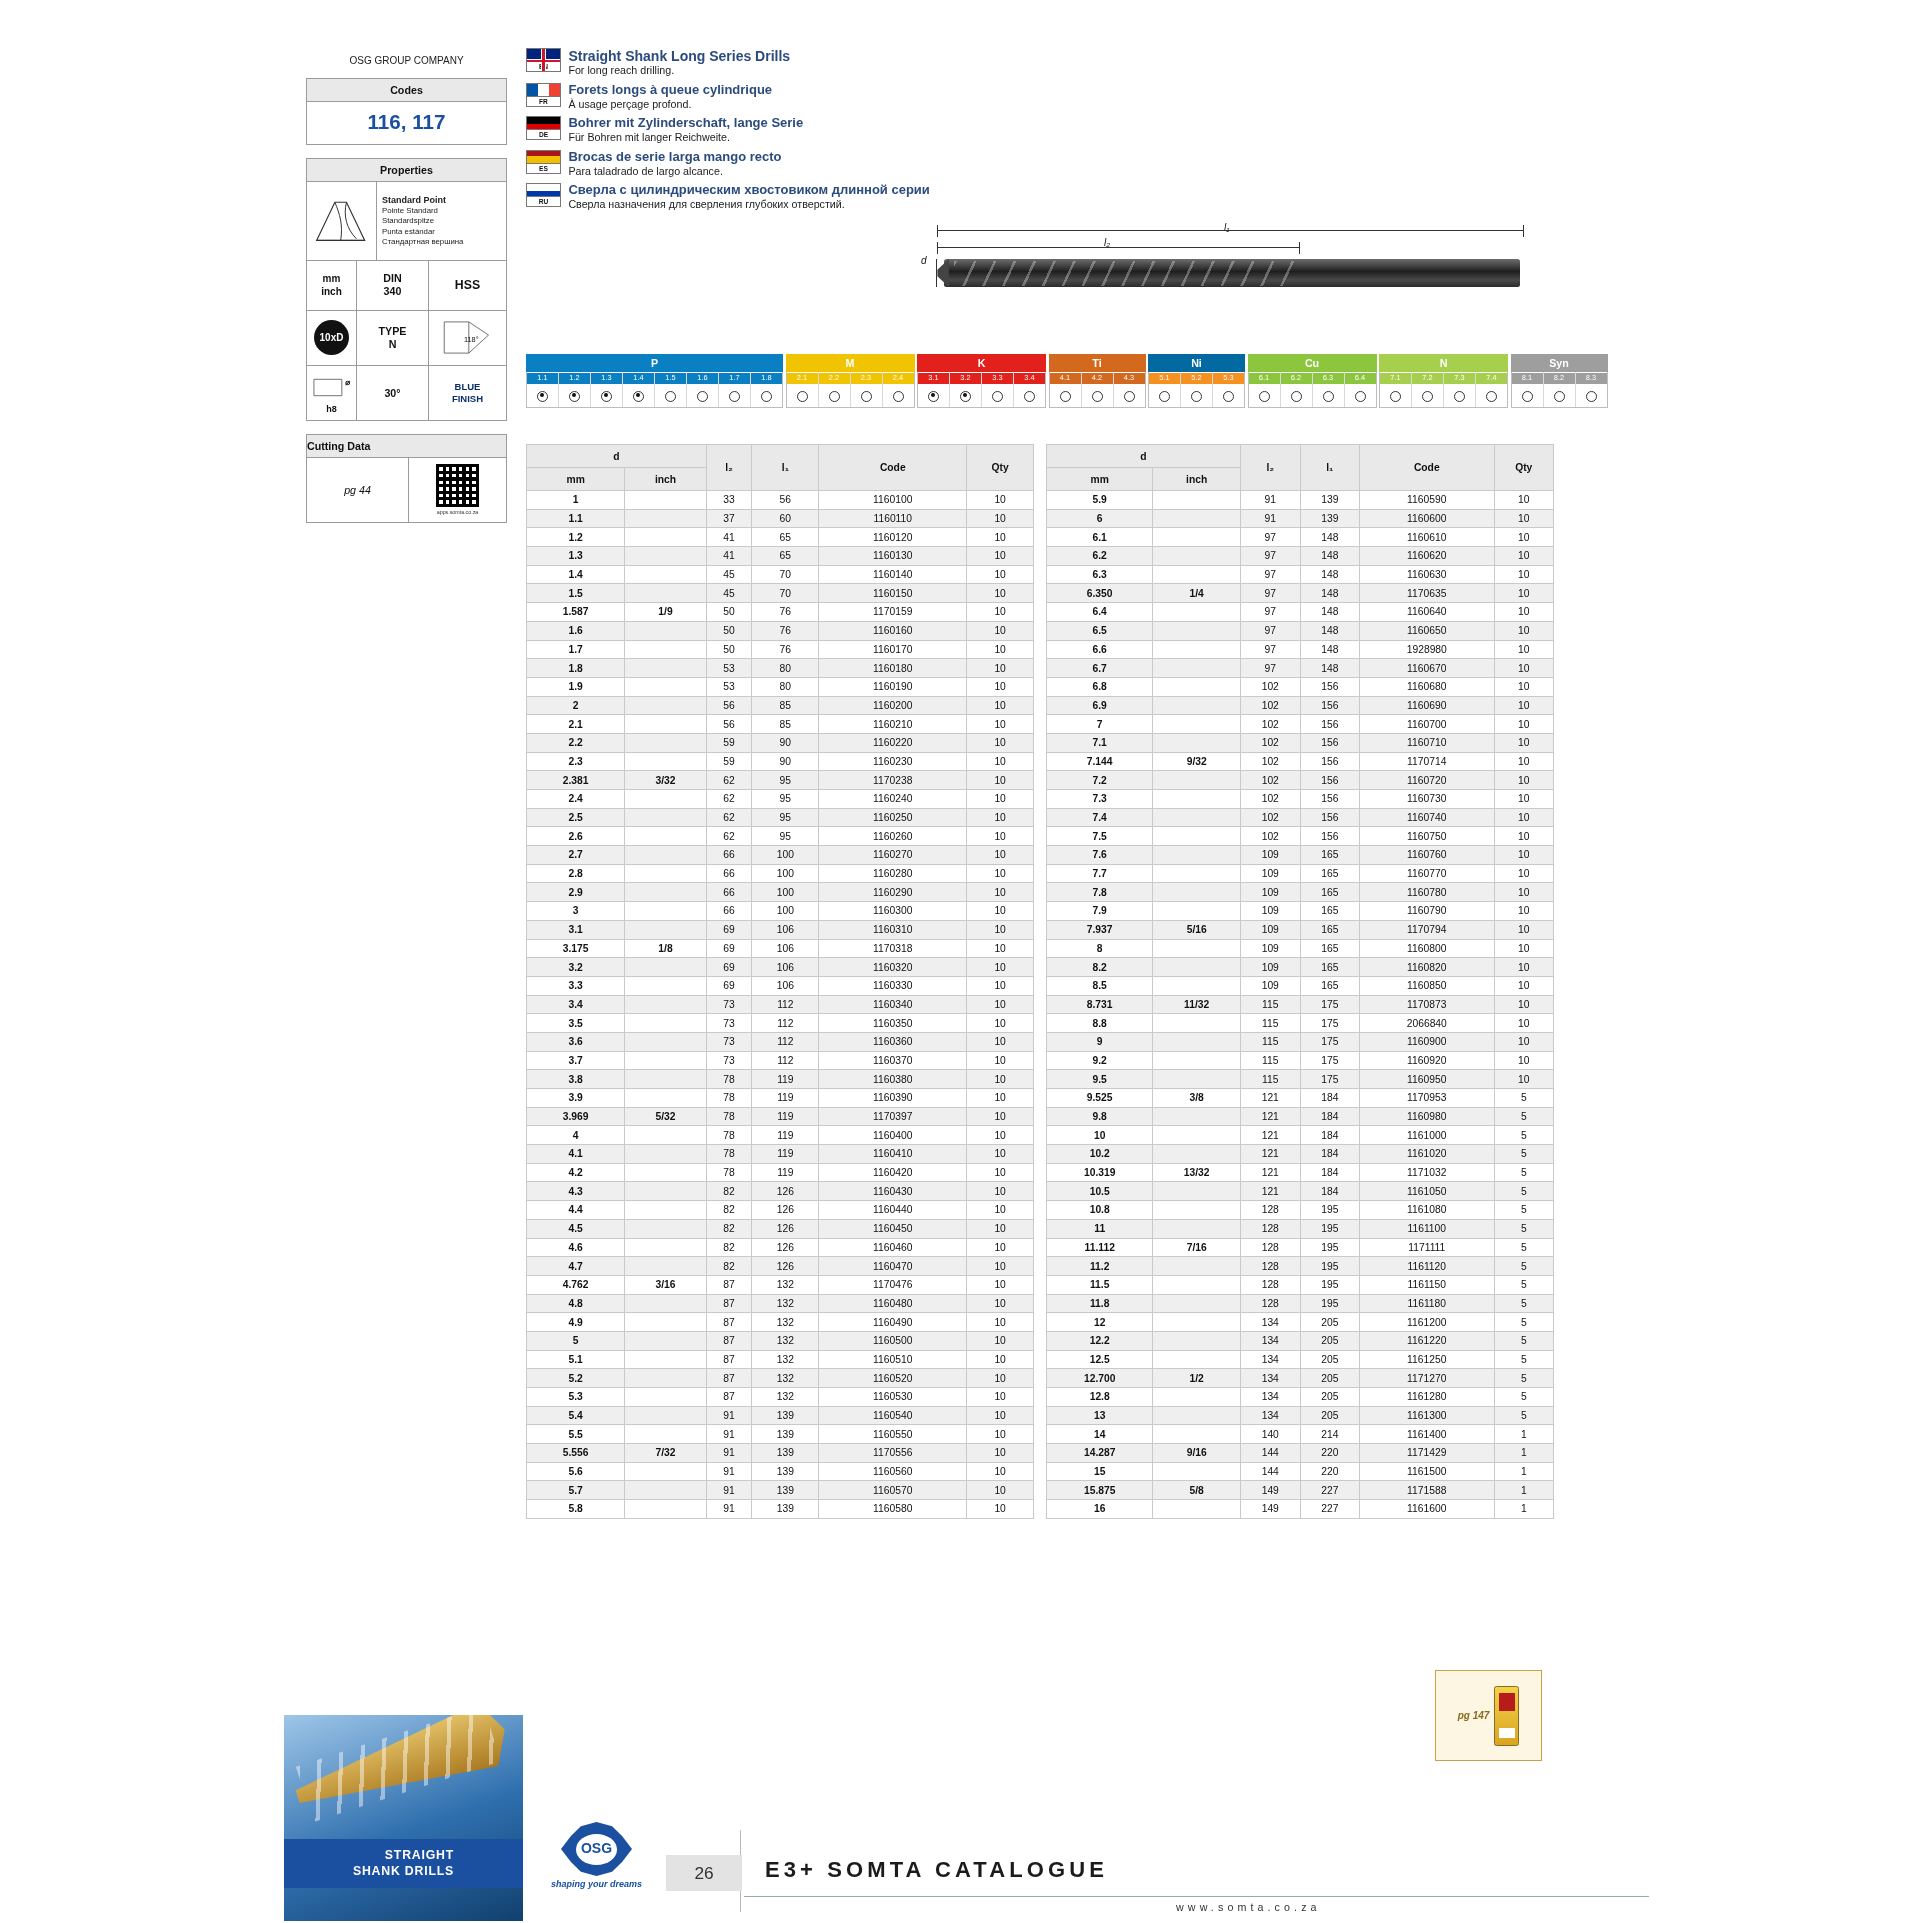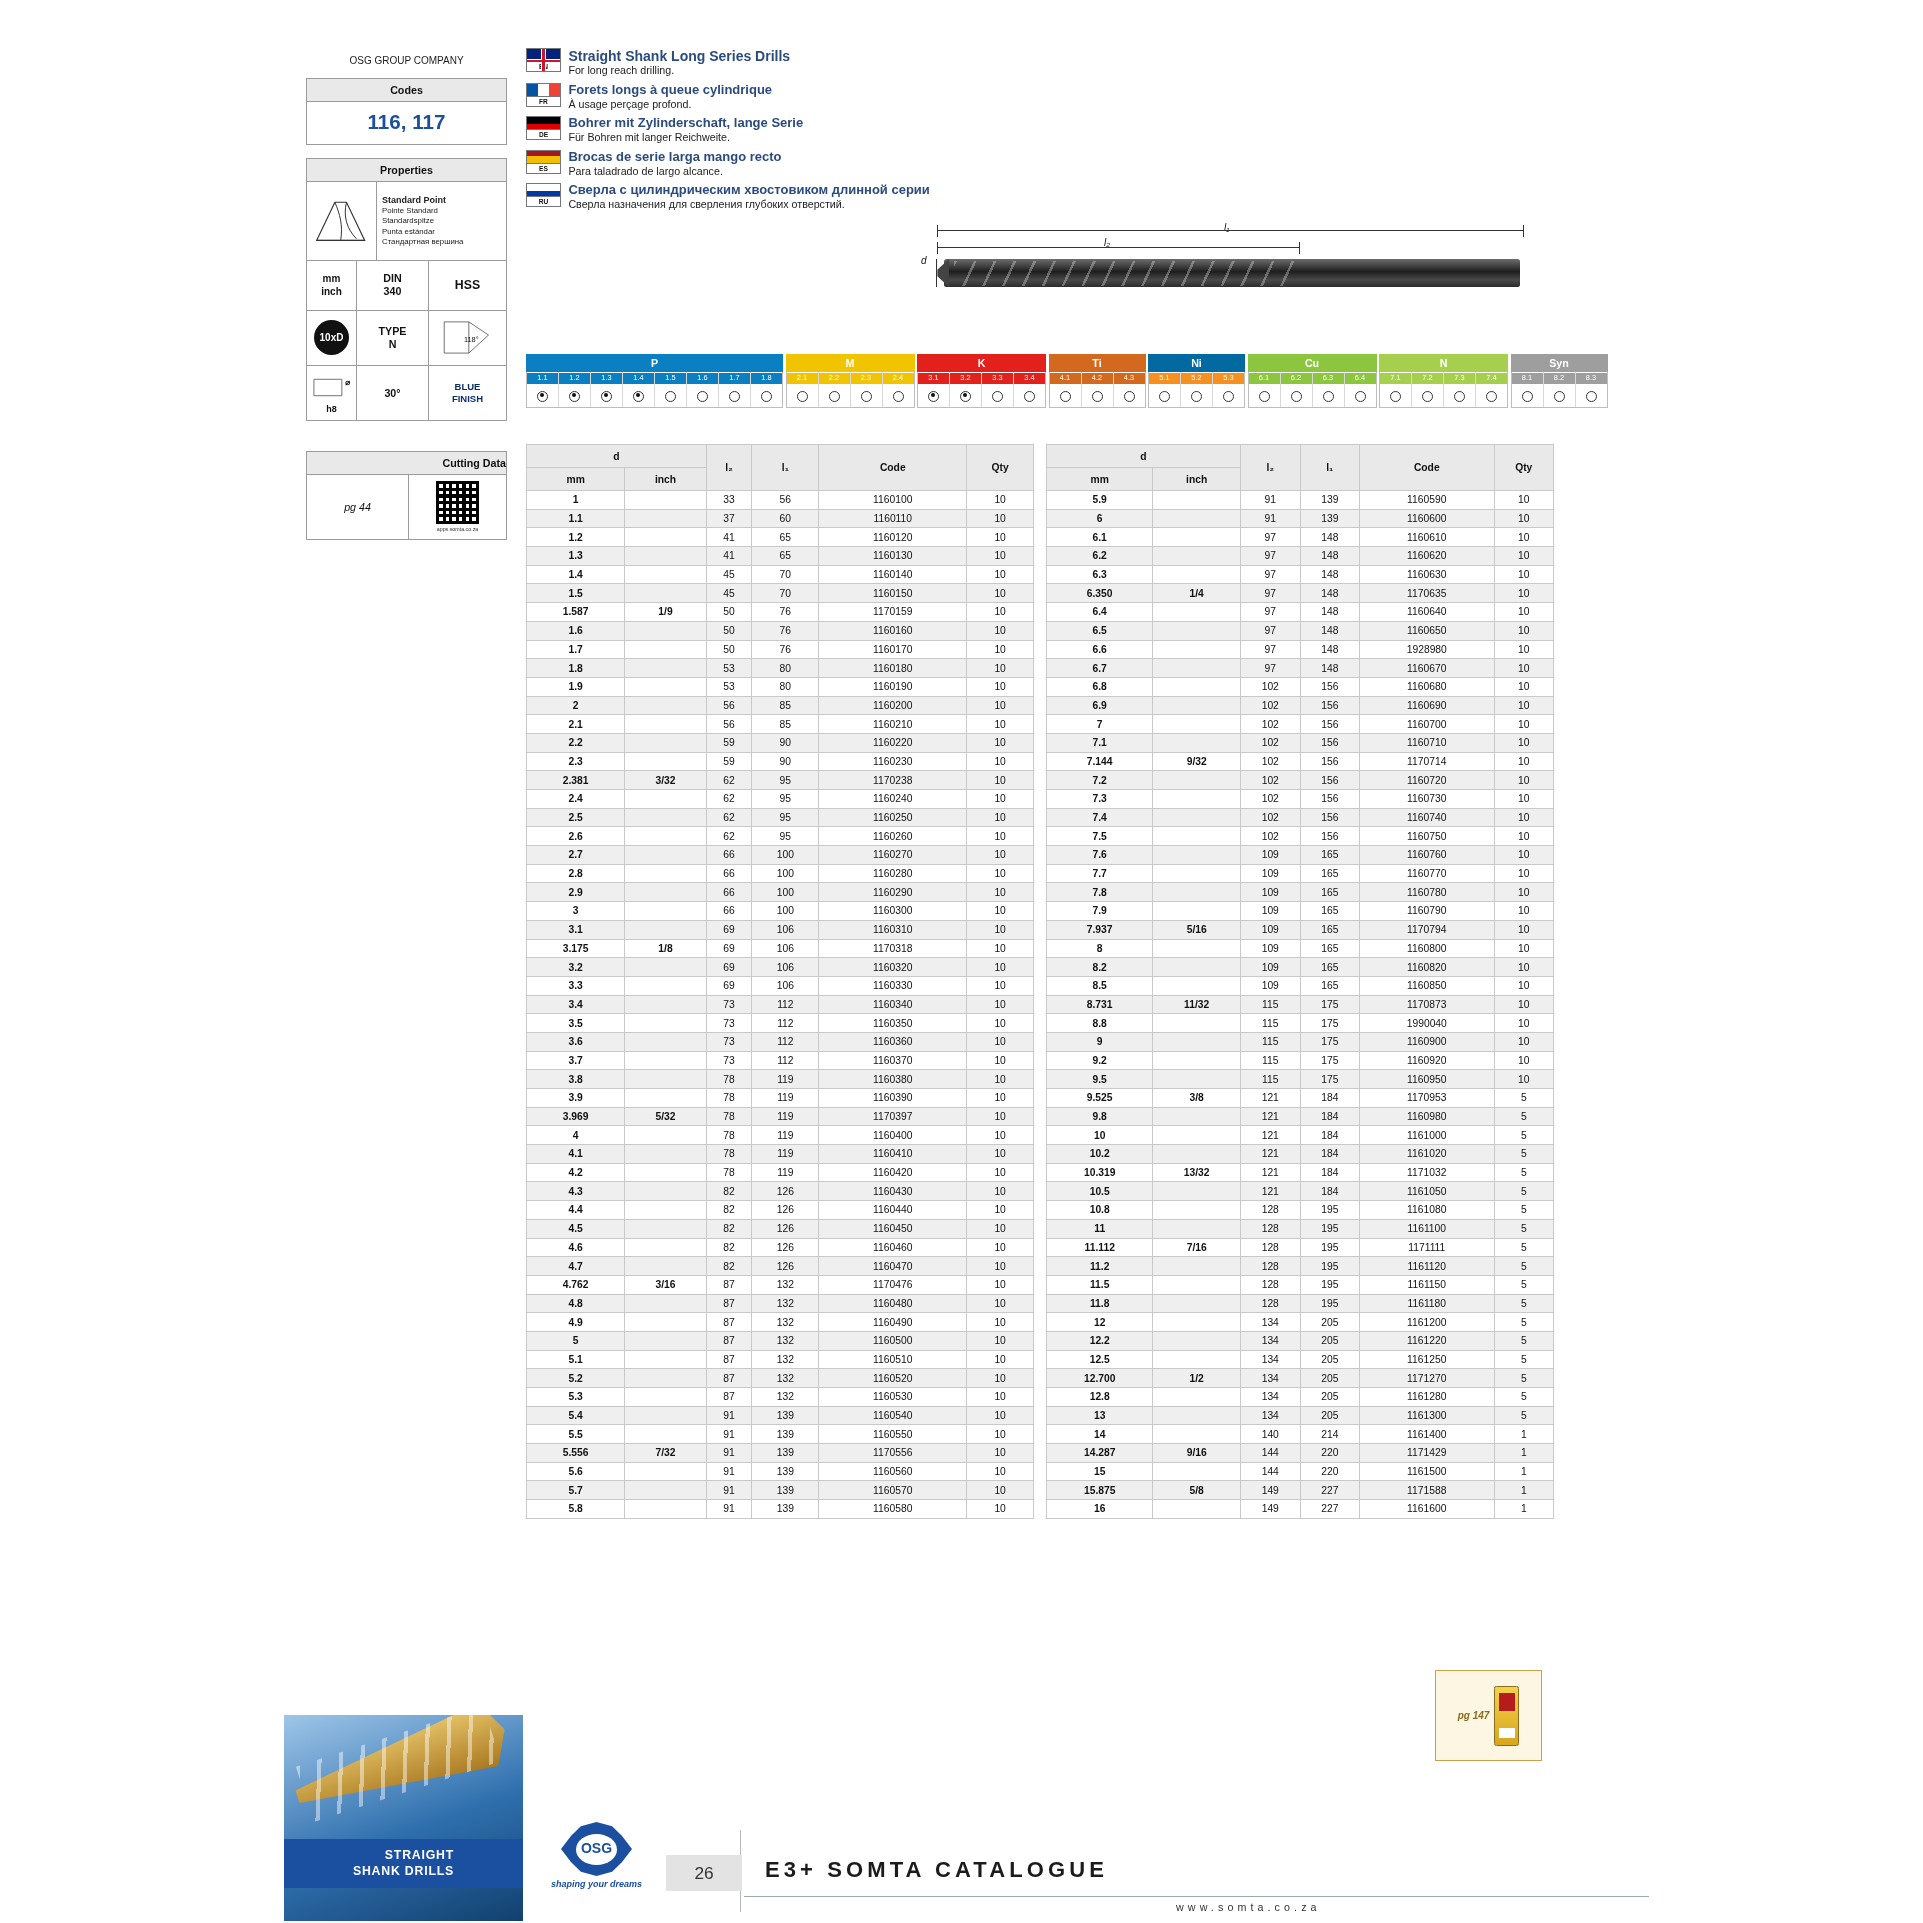--- a/index.html
+++ b/index.html
@@ -42,21 +42,21 @@
   .r3 .c1{width:49px;}
   .r3 .c2{width:71px;font-size:10.7px;font-weight:bold;line-height:1.2;}
   .r3 .c3{flex:1;}
   .dot10{width:35px;height:35px;border-radius:50%;background:#111;color:#fff;font-size:10px;font-weight:bold;display:flex;align-items:center;justify-content:center;}
 
   .r4{height:54px;}
   .r4 .c1{width:49px;font-size:9px;font-weight:bold;}
   .r4 .c2{width:71px;font-size:10.7px;font-weight:bold;}
   .r4 .c3{flex:1;font-size:9.5px;font-weight:bold;line-height:1.2;color:#0b2e6b;}
 
-  .cut-head{background:#e9e9e9;border:0.8px solid #9b9b9b;border-bottom:none;text-align:right;font-size:10.7px;font-weight:bold;padding:5px 0;margin-top:30px;}
+  .cut-head{background:#e9e9e9;border:0.8px solid #9b9b9b;border-bottom:none;text-align:left;font-size:10.7px;font-weight:bold;padding:5px 0;margin-top:13px;}
   .cut-body{border:0.8px solid #9b9b9b;display:flex;height:64px;}
   .cut-l{flex:1;display:flex;align-items:center;justify-content:center;font-size:10.7px;font-style:italic;border-right:0.8px solid #9b9b9b;}
   .cut-r{width:97px;display:flex;flex-direction:column;align-items:center;justify-content:center;}
   .qr{width:43px;height:43px;background:
       repeating-linear-gradient(90deg,#000 0 3.3px,#fff 3.3px 6.6px),
       repeating-linear-gradient(0deg,#000 0 3.3px,transparent 3.3px 6.6px);
       background-blend-mode:multiply;}
   .qr-cap{font-size:5.3px;margin-top:2.5px;color:#333;}
 
   
@@ -1187,21 +1187,21 @@
             <td>115</td>
             <td>175</td>
             <td>1170873</td>
             <td>10</td>
           </tr>
           <tr>
             <td class="b">8.8</td>
             <td class="b"></td>
             <td>115</td>
             <td>175</td>
-            <td>1990040</td>
+            <td>2066840</td>
             <td>10</td>
           </tr>
           <tr>
             <td class="b">9</td>
             <td class="b"></td>
             <td>115</td>
             <td>175</td>
             <td>1160900</td>
             <td>10</td>
           </tr>

